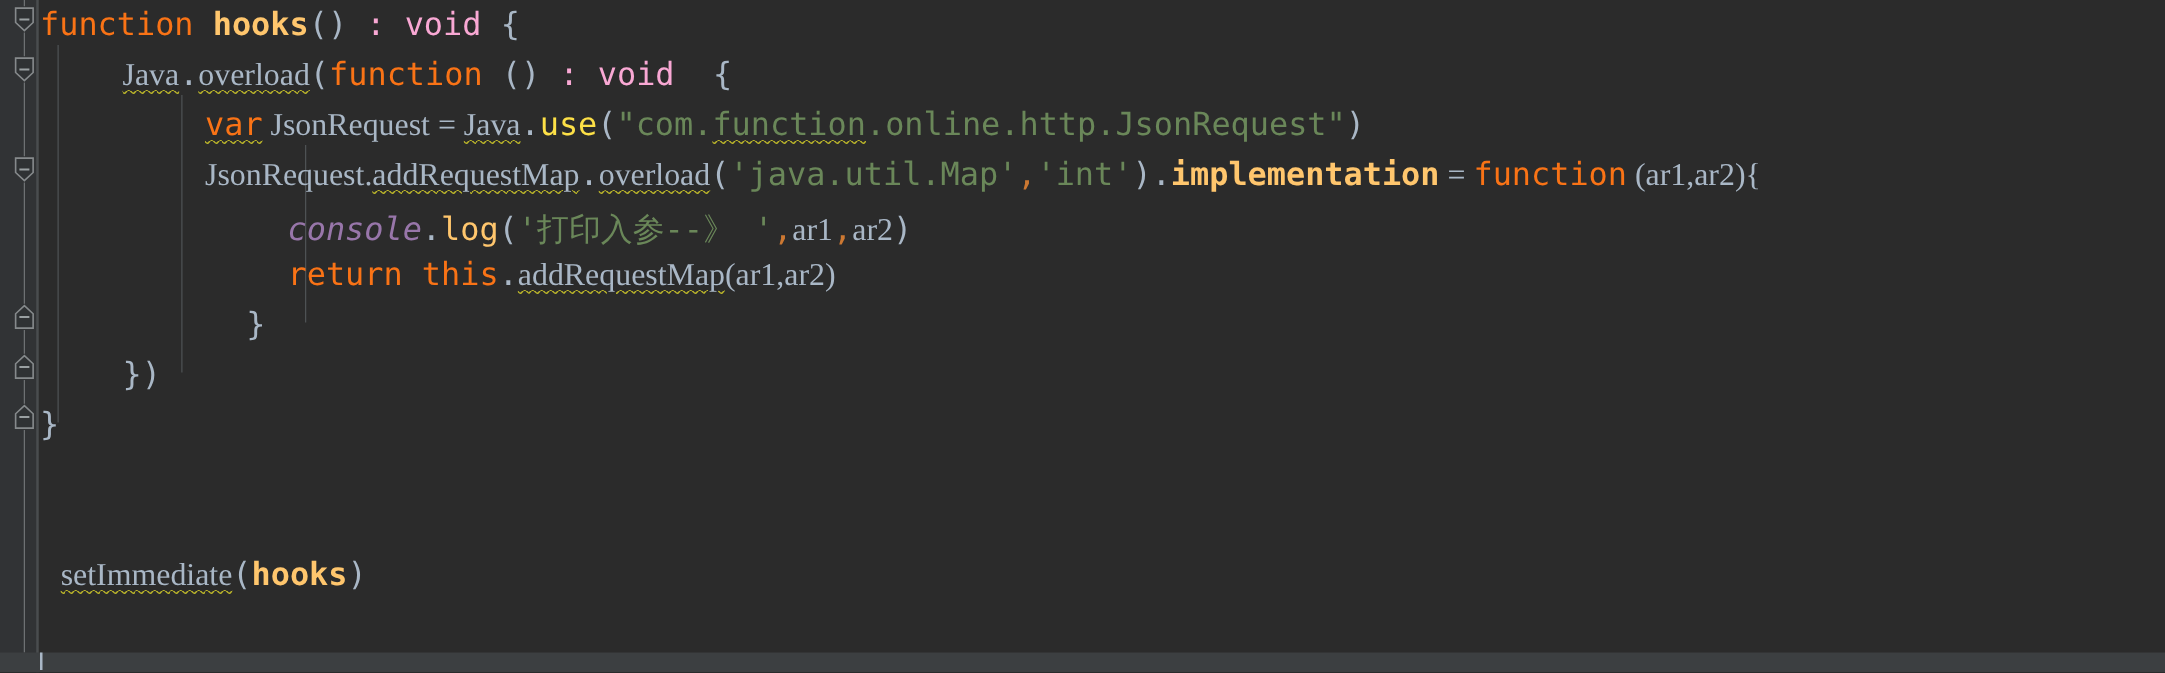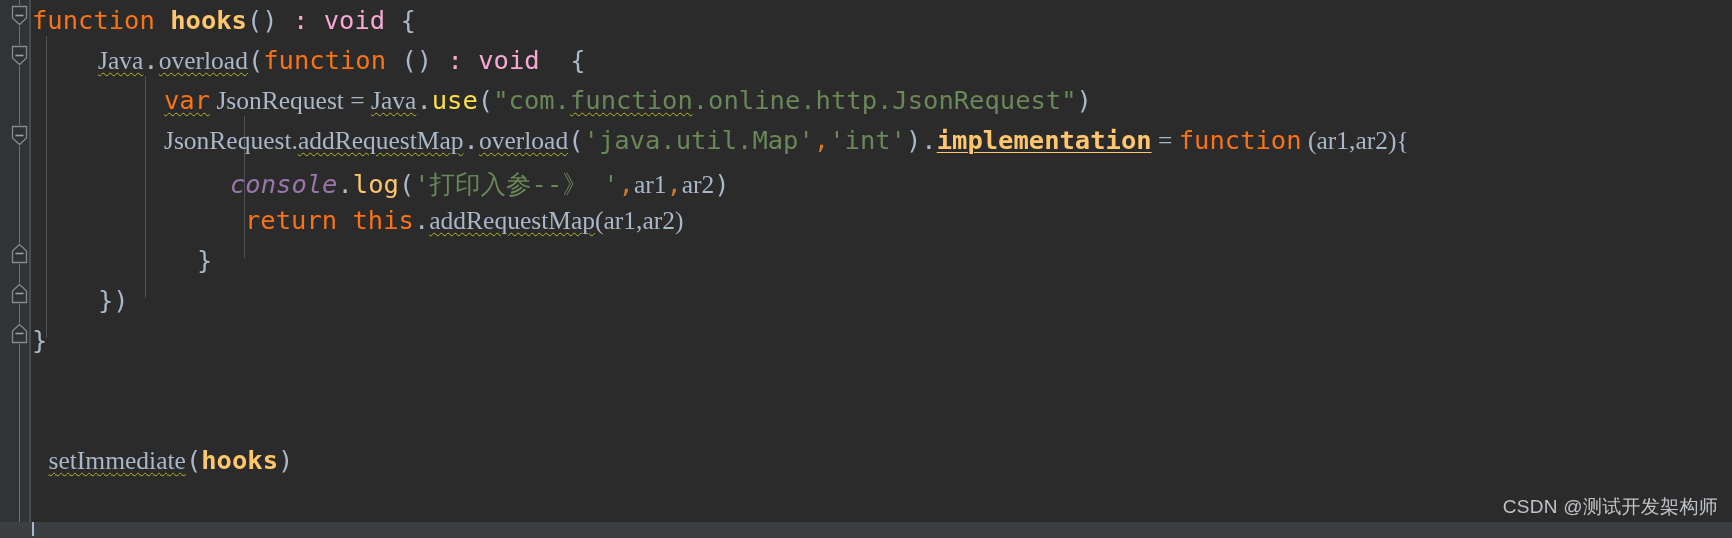--- a/index.html
+++ b/index.html
@@ -94,21 +94,20 @@
   
   .wavy {
     text-decoration: underline;
     text-decoration-style: wavy;
     text-decoration-color: #bbb529;
     text-decoration-thickness: 1px;
     text-underline-offset: 3px;
   }
   
   .uline {
-    text-decoration: underline;
     text-decoration-color: #ffc66d;
     text-decoration-thickness: 1px;
     text-underline-offset: 3px;
   }
 
   
   .bottom-strip {
     position: absolute;
     left: 0;
     bottom: 0;
@@ -197,28 +196,27 @@
         <div class="indent-guide" style="left: 16px; top: 36px; height: 302px;"></div>
         <div class="indent-guide" style="left: 115px; top: 76px; height: 222px;"></div>
         <div class="indent-guide" style="left: 214px; top: 116px; height: 142px;"></div>
       </div>
     <div id="code-lines">
         <div class="line" style="top: 0px; left: 2px;"><span class="kw">function</span><span class="punct"> </span><span class="fn">hooks</span><span class="punct">()</span><span class="punct"> </span><span class="type">: void</span><span class="punct"> {</span></div>
         <div class="line" style="top: 40px; left: 68px;"><span class="id wavy">Java</span><span class="punct">.</span><span class="id wavy">overload</span><span class="punct">(</span><span class="kw">function</span><span class="punct"> ()</span><span class="punct"> </span><span class="type">: void</span><span class="punct">  {</span></div>
         <div class="line" style="top: 80px; left: 134px;"><span class="kw wavy">var</span><span class="id"> JsonRequest = </span><span class="id wavy">Java</span><span class="punct">.</span><span class="purple">use</span><span class="punct">(</span><span class="str">"com.</span><span class="str wavy">function</span><span class="str">.online.http.JsonRequest"</span><span class="punct">)</span></div>
         <div class="line" style="top: 120px; left: 134px;"><span class="id">JsonRequest.</span><span class="id wavy">addRequestMap</span><span class="punct">.</span><span class="id wavy">overload</span><span class="punct">(</span><span class="str">'java.util.Map'</span><span class="comma">,</span><span class="str">'int'</span><span class="punct">).</span><span class="impl uline">implementation</span><span class="id"> = </span><span class="kw">function</span><span class="id"> (ar1,ar2){</span></div>
         <div class="line" style="top: 164px; left: 200px; text-align: right;"><span class="purplei">console</span><span class="punct">.</span><span class="fnp">log</span><span class="punct">(</span><span class="str">'打印入参--》 '</span><span class="comma">,</span><span class="id">ar1</span><span class="comma">,</span><span class="id">ar2</span><span class="punct">)</span></div>
-        <div class="line" style="top: 200px; left: 215px;"><span class="kw">return</span><span class="punct"> </span><span class="kw">this</span><span class="punct">.</span><span class="id wavy">addRequestMap</span><span class="id">(ar1,ar2)</span></div>
+        <div class="line" style="top: 200px; left: 200px;"><span class="kw">return</span><span class="punct"> </span><span class="kw">this</span><span class="punct">.</span><span class="id wavy">addRequestMap</span><span class="id">(ar1,ar2)</span></div>
         <div class="line" style="top: 240px; left: 167px;"><span class="punct">}</span></div>
         <div class="line" style="top: 280px; left: 68px;"><span class="punct">})</span></div>
         <div class="line" style="top: 320px; left: 2px;"><span class="punct">}</span></div>
         <div class="line" style="top: 360px; left: 2px;"></div>
         <div class="line" style="top: 400px; left: 2px;"></div>
         <div class="line" style="top: 440px; left: 18.5px;"><span class="id wavy">setImmediate</span><span class="punct">(</span><span class="fn">hooks</span><span class="punct">)</span></div>
       </div>
   </div>
 
   <div class="bottom-strip"></div>
   <div class="caret-mark"></div>
 
-  <div class="watermark">CSDN @测试开发架构师</div>
 
 </div>
 
 </body></html>

